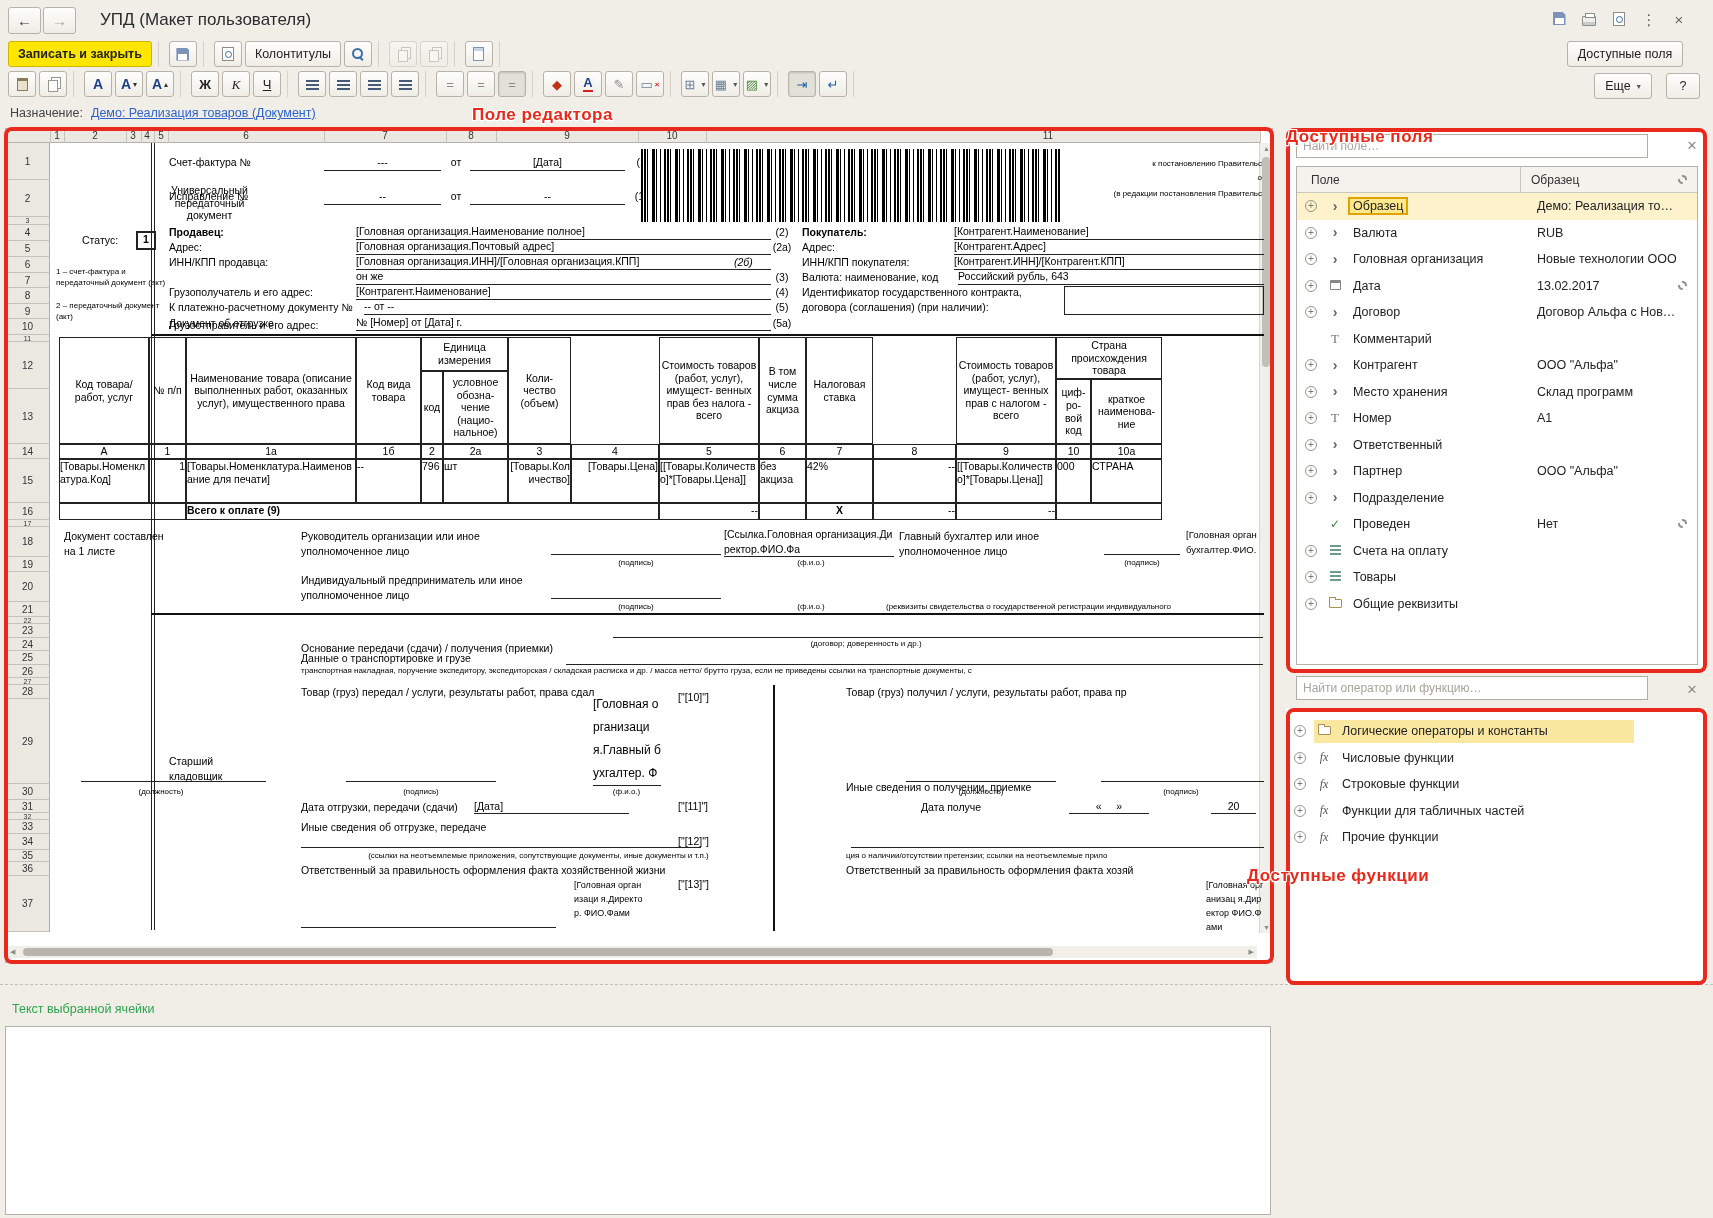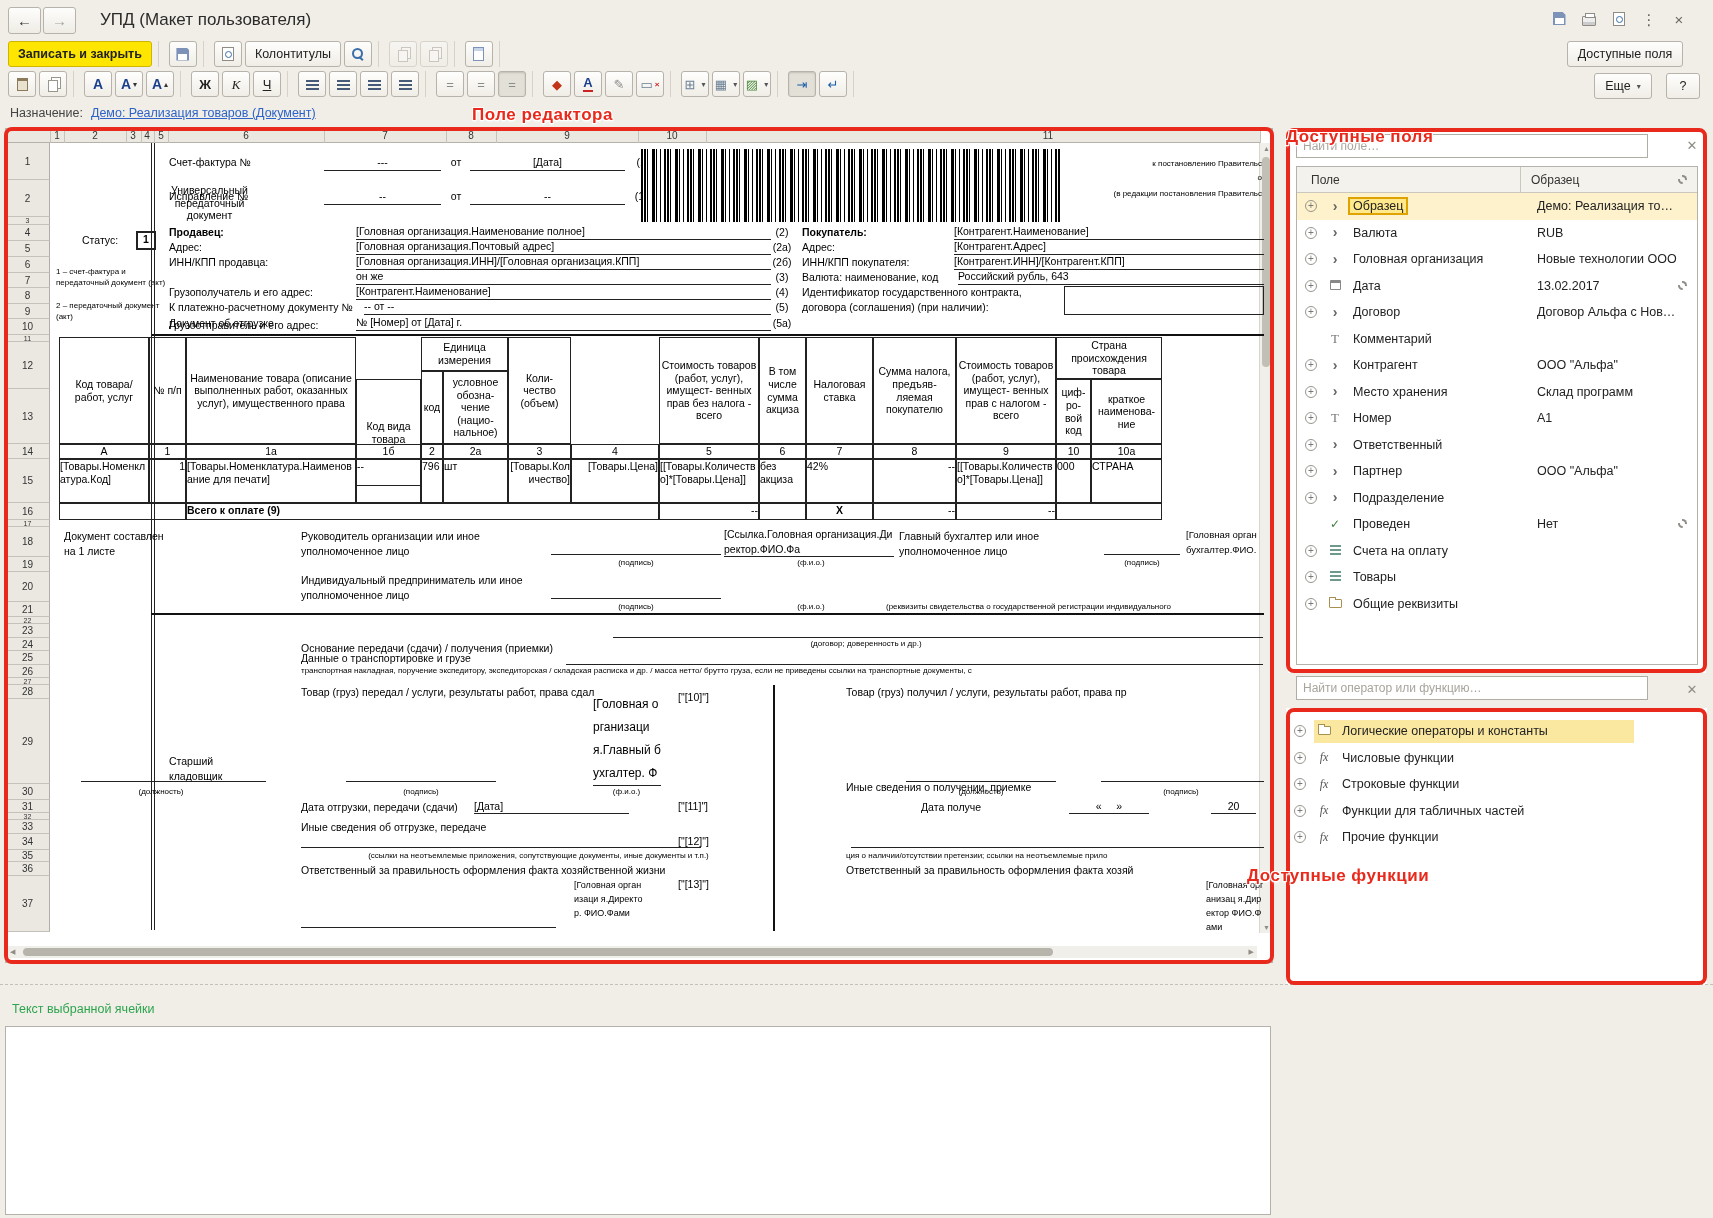--- a/index.html
+++ b/index.html
@@ -383,46 +383,45 @@
       <div class="fcell" style="left: 76px; top: 105px; width: 52px; height: 14px;">Статус:</div>
       <div class="fcell" style="left: 130px; top: 102px; width: 20px; height: 19px; text-align: center; font-weight: bold; border: 2px solid rgb(34, 34, 34);">1</div>
       <div class="fcell" style="left: 50px; top: 137px; width: 112px; height: 34px; font-size: 8px; line-height: 11px;">1 – счет-фактура и передаточный документ (акт)</div>
       <div class="fcell" style="left: 50px; top: 171px; width: 112px; height: 24px; font-size: 8px; line-height: 11px;">2 – передаточный документ (акт)</div>
       <div class="fcell" style="left: 760px; top: 97px; width: 32px; height: 14px; text-align: center;">(2)</div>
       <div class="fcell" style="left: 796px; top: 97px; width: 152px; height: 14px; font-weight: bold;">Покупатель:</div>
       <div class="fcell" style="left: 948px; top: 96px; width: 310px; height: 15px; border-bottom: 1px solid rgb(34, 34, 34);">[Контрагент.Наименование]</div>
       <div class="fcell" style="left: 760px; top: 112px; width: 32px; height: 14px; text-align: center;">(2а)</div>
       <div class="fcell" style="left: 796px; top: 112px; width: 152px; height: 14px;">Адрес:</div>
       <div class="fcell" style="left: 948px; top: 111px; width: 310px; height: 15px; border-bottom: 1px solid rgb(34, 34, 34);">[Контрагент.Адрес]</div>
-      <div class="fcell" style="left: 760px; top: 127px; width: 32px; height: 14px; text-align: center;">(2б)</div>
+      <div class="fcell" style="left: 728px; top: 127px; width: 32px; height: 14px;  font-style: italic;">(2б)</div>
       <div class="fcell" style="left: 796px; top: 127px; width: 152px; height: 14px;">ИНН/КПП покупателя:</div>
       <div class="fcell nw" style="left: 948px; top: 126px; width: 310px; height: 15px; border-bottom: 1px solid rgb(34, 34, 34);">[Контрагент.ИНН]/[Контрагент.КПП]</div>
       <div class="fcell" style="left: 760px; top: 142px; width: 32px; height: 14px; text-align: center;">(3)</div>
       <div class="fcell nw" style="left: 796px; top: 142px; width: 155px; height: 14px;">Валюта: наименование, код</div>
       <div class="fcell" style="left: 952px; top: 141px; width: 306px; height: 15px; border-bottom: 1px solid rgb(34, 34, 34);">Российский рубль, 643</div>
       <div class="fcell" style="left: 760px; top: 157px; width: 32px; height: 14px; text-align: center;">(4)</div>
       <div class="fcell nw" style="left: 796px; top: 157px; width: 262px; height: 14px;">Идентификатор государственного контракта,</div>
       <div class="fcell" style="left: 760px; top: 172px; width: 32px; height: 14px; text-align: center;">(5)</div>
       <div class="fcell nw" style="left: 796px; top: 172px; width: 262px; height: 14px;">договора (соглашения) (при наличии):</div>
       <div class="fcell" style="left: 760px; top: 188px; width: 32px; height: 14px; text-align: center;">(5а)</div>
       <div class="fcell" style="left: 1058px; top: 157px; width: 200px; height: 29px; border: 1px solid rgb(34, 34, 34);"></div>
       <div class="fcell hline2" style="left: 145px; top: 205px; width: 1113px; height: 2px;"></div>
       <div class="fcell vline2" style="left: 145px; top: 14px; width: 4px; height: 787px;"></div>
       <div class="fcell vam" style="left: 53px; top: 208px; width: 90px; height: 107px; text-align: center; border: 1px solid rgb(34, 34, 34);">Код товара/ работ, услуг</div>
       <div class="fcell vam" style="left: 143px; top: 208px; width: 37px; height: 107px; text-align: center; border: 1px solid rgb(34, 34, 34);">№ п/п</div>
       <div class="fcell vam" style="left: 180px; top: 208px; width: 170px; height: 107px; text-align: center; border: 1px solid rgb(34, 34, 34);">Наименование товара (описание выполненных работ, оказанных услуг), имущественного права</div>
-      <div class="fcell vam" style="left: 350px; top: 208px; width: 65px; height: 107px; text-align: center; border: 1px solid rgb(34, 34, 34); margin-top: 42px;">Код вида товара</div>
+      <div class="fcell vam" style="left: 350px; top: 208px; width: 65px; height: 107px; text-align: center; border: 1px solid rgb(34, 34, 34);">Код вида товара</div>
       <div class="fcell vam" style="left: 415px; top: 208px; width: 87px; height: 34px; text-align: center; border: 1px solid rgb(34, 34, 34);">Единица измерения</div>
       <div class="fcell vam" style="left: 415px; top: 242px; width: 22px; height: 73px; text-align: center; border: 1px solid rgb(34, 34, 34);">код</div>
       <div class="fcell vam" style="left: 437px; top: 242px; width: 65px; height: 73px; text-align: center; border: 1px solid rgb(34, 34, 34);">условное обозна- чение (нацио- нальное)</div>
       <div class="fcell vam" style="left: 502px; top: 208px; width: 63px; height: 107px; text-align: center; border: 1px solid rgb(34, 34, 34);">Коли- чество (объем)</div>
       <div class="fcell vam" style="left: 653px; top: 208px; width: 100px; height: 107px; text-align: center; border: 1px solid rgb(34, 34, 34);">Стоимость товаров (работ, услуг), имущест- венных прав без налога - всего</div>
       <div class="fcell vam" style="left: 753px; top: 208px; width: 47px; height: 107px; text-align: center; border: 1px solid rgb(34, 34, 34);">В том числе сумма акциза</div>
       <div class="fcell vam" style="left: 800px; top: 208px; width: 67px; height: 107px; text-align: center; border: 1px solid rgb(34, 34, 34);">Налоговая ставка</div>
-      <div class="fcell vam" style="left: 867px; top: 208px; width: 83px; height: 107px; text-align: center; border: 1px solid rgb(34, 34, 34);">Сумма налога, предъяв- ляемая покупателю</div>
       <div class="fcell vam" style="left: 950px; top: 208px; width: 100px; height: 107px; text-align: center; border: 1px solid rgb(34, 34, 34);">Стоимость товаров (работ, услуг), имущест- венных прав с налогом - всего</div>
       <div class="fcell vam" style="left: 1050px; top: 208px; width: 106px; height: 42px; text-align: center; border: 1px solid rgb(34, 34, 34);">Страна происхождения товара</div>
       <div class="fcell vam" style="left: 1050px; top: 250px; width: 35px; height: 65px; text-align: center; border: 1px solid rgb(34, 34, 34);">циф- ро- вой код</div>
       <div class="fcell vam" style="left: 1085px; top: 250px; width: 71px; height: 65px; text-align: center; border: 1px solid rgb(34, 34, 34);">краткое наименова- ние</div>
       <div class="fcell" style="left: 53px; top: 315px; width: 90px; height: 15px; text-align: center; border: 1px solid rgb(34, 34, 34);">А</div>
       <div class="fcell" style="left: 143px; top: 315px; width: 37px; height: 15px; text-align: center; border: 1px solid rgb(34, 34, 34);">1</div>
       <div class="fcell" style="left: 180px; top: 315px; width: 170px; height: 15px; text-align: center; border: 1px solid rgb(34, 34, 34);">1а</div>
       <div class="fcell" style="left: 350px; top: 315px; width: 65px; height: 15px; text-align: center; border: 1px solid rgb(34, 34, 34);">1б</div>
       <div class="fcell" style="left: 415px; top: 315px; width: 22px; height: 15px; text-align: center; border: 1px solid rgb(34, 34, 34);">2</div>
       <div class="fcell" style="left: 437px; top: 315px; width: 65px; height: 15px; text-align: center; border: 1px solid rgb(34, 34, 34);">2а</div>

